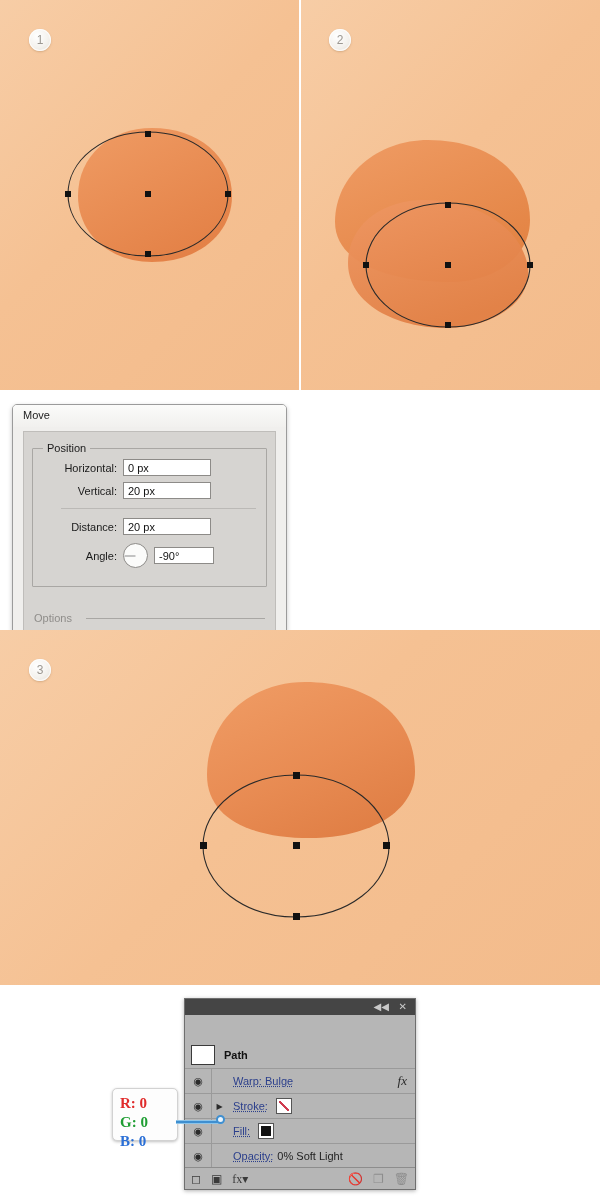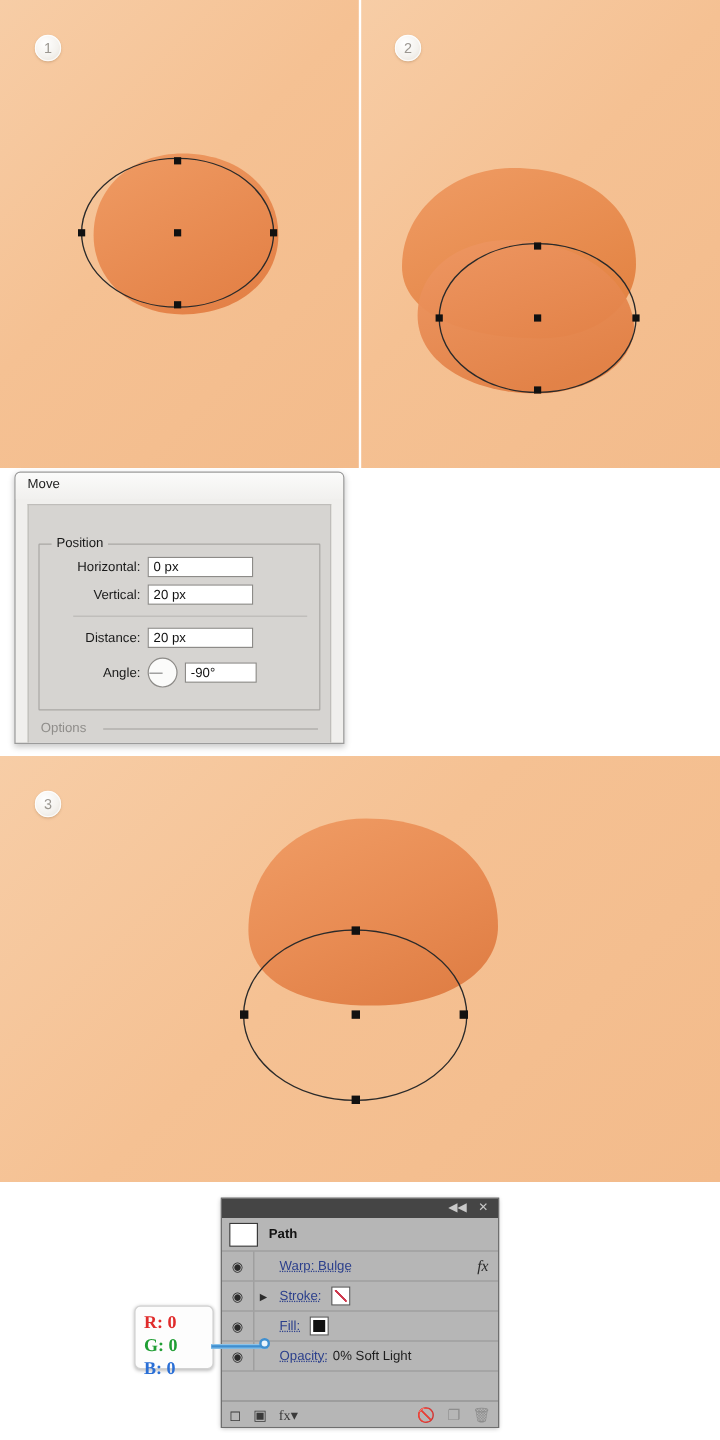--- a/index.html
+++ b/index.html
@@ -41,41 +41,41 @@
     font-size:13px; color:#c28f63; letter-spacing:.5px;
     font-family:"DejaVu Sans", sans-serif; white-space:nowrap;
   }
   .wm .cn { font-size:14px; }
   .wm .url { font-size:11px; letter-spacing:1px; }
 
   svg.art { position:absolute; left:0; top:0; }
 
   
   #move-dialog {
-    position:absolute; left:12px; top:393px; width:275px; height:227px;
+    position:absolute; left:12px; top:404px; width:275px; height:227px;
     background:#f0efed;
     border:1px solid #9b9b9b;
     border-radius:5px 5px 0 0;
     box-shadow:0 2px 5px rgba(0,0,0,.22);
     overflow:hidden;
     font-size:11px; color:#1a1a1a;
   }
   #move-dialog .titlebar {
     height:22px; padding:4px 0 0 10px;
     background:linear-gradient(180deg,#fbfbfa 0%, #f1f0ee 100%);
     font-size:11px; color:#222;
   }
   #move-dialog .body {
     position:absolute; left:10px; top:26px; right:10px; bottom:0;
     background:#d6d4d1; border:1px solid #bfbdba; border-bottom:none;
     padding:8px 8px 0 8px;
   }
   .fieldset {
     position:relative; border:1px solid #a9a7a4; border-radius:1px;
-    margin-top:24px; padding:10px 8px 12px 8px;
+    margin-top:8px; padding:10px 8px 12px 8px;
   }
   .fieldset > .legend {
     position:absolute; top:-7px; left:10px; padding:0 4px;
     background:#d6d4d1; font-size:11px; color:#1a1a1a;
   }
   .frow { display:flex; align-items:center; margin:0 0 6px 0; }
   .frow .lbl { width:82px; text-align:right; padding-right:6px; font-size:11px; }
   .txtinput {
     width:88px; height:17px; background:#ffffff;
     border:1px solid #8d8b88; font-size:11px; color:#111;
@@ -115,21 +115,21 @@
     position:absolute; top:2px; color:#c9c9c9; font-size:10px; line-height:12px;
   }
   #ap-tabbar {
     height:20px; background:#5e5e5e; position:relative; display:flex; align-items:stretch;
   }
   #ap-tab {
     background:#b6b6b6; color:#1e1e1e; font-size:11px;
     padding:3px 10px 0 8px; font-weight:normal;
   }
   #ap-menu { position:absolute; right:6px; top:3px; color:#d8d8d8; font-size:11px; }
-  .ap-rows { background:#b6b6b6; }
+  .ap-rows { background:#b6b6b6;margin-top:26px; }
   .ap-row {
     display:flex; align-items:center; height:25px;
     border-bottom:1px solid #9a9a9a;
   }
   .ap-eye {
     width:27px; height:100%; display:flex; align-items:center; justify-content:center;
     border-right:1px solid #9a9a9a; color:#2b2b2b; font-size:11px;
   }
   .ap-arrow { width:15px; text-align:center; color:#2b2b2b; font-size:8px; }
   .ap-label { padding-left:6px; color:#2b3f8c; text-decoration:underline dotted; }

